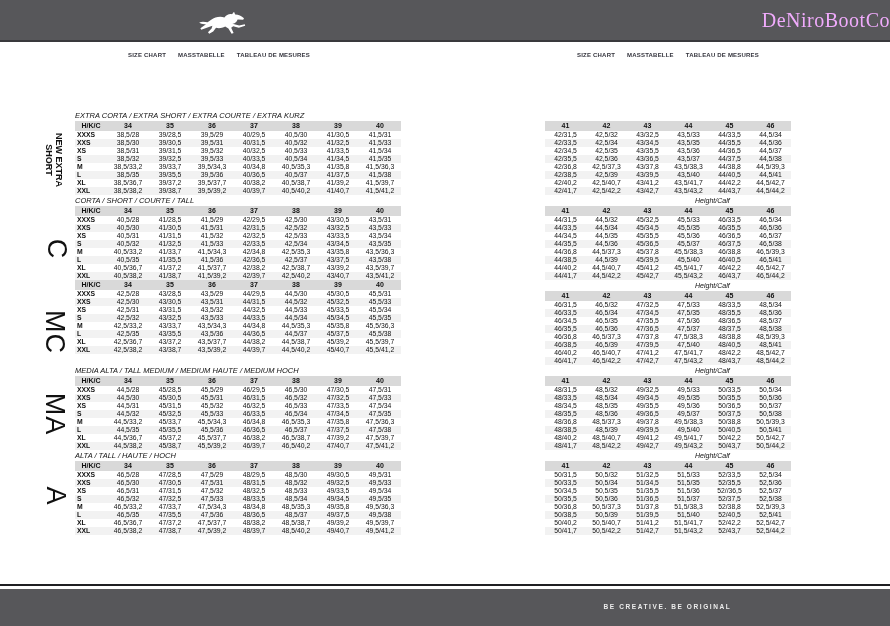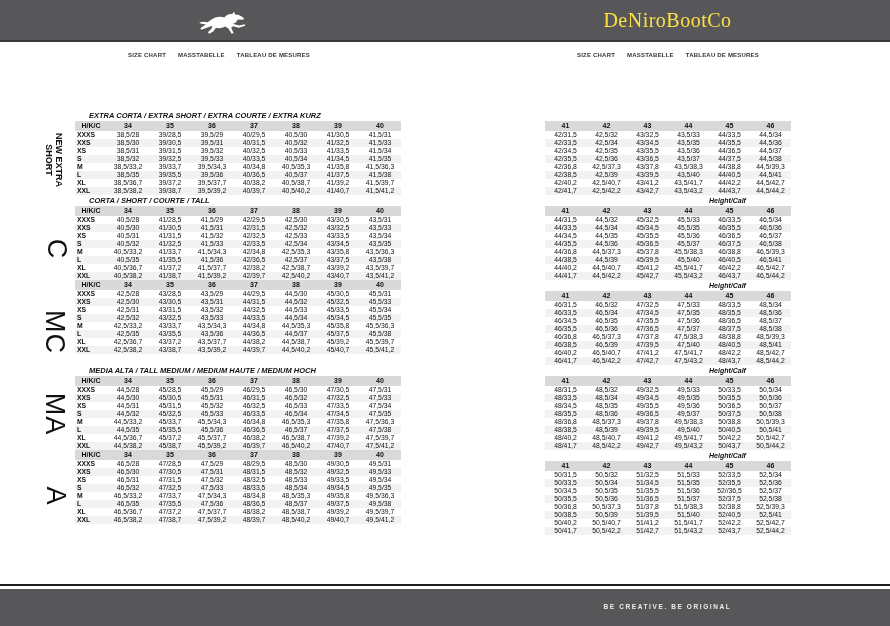--- a/index.html
+++ b/index.html
@@ -2,21 +2,21 @@
 <html><head>
 <meta charset="utf-8">
 <style>
   html,body{margin:0;padding:0;background:#fff;}
   .page{position:relative;width:890px;height:626px;background:#ffffff;overflow:hidden;
         font-family:"Liberation Sans",sans-serif;color:#111;}
   
   .topbar{position:absolute;left:0;top:0;width:890px;height:42px;background:#57575a;
           border-bottom:2px solid #39393c;box-sizing:border-box;}
   .logo{position:absolute;left:194px;top:11px;width:56px;height:24px;}
-  .brand{position:absolute;left:445px;top:9px;width:445px;text-align:center;color:#fde047;
+  .brand{position:absolute;left:445px;top:9px;width:445px;text-align:right;color:#f0abfc;
          font-family:"Liberation Serif",serif;font-size:20px;letter-spacing:0.5px;}
   .rule-bottom{position:absolute;left:0;top:584px;width:890px;height:2px;background:#1f1f22;}
   .footbar{position:absolute;left:0;top:589px;width:890px;height:37px;background:#57575a;}
   .slogan{position:absolute;left:445px;top:603px;width:445px;text-align:center;color:#ececec;
           font-size:6.5px;font-weight:bold;letter-spacing:1.6px;}
   
   .subtitle{position:absolute;top:52px;width:326px;display:flex;justify-content:center;gap:12px;
             font-size:6px;font-weight:bold;color:#33333c;letter-spacing:0.2px;white-space:nowrap;}
   .sub-l{left:56px;}
   .sub-r{left:505px;}
@@ -25,22 +25,22 @@
   .sl-0{left:26px;top:150px;width:56px;height:20px;font-size:9px;font-weight:bold;line-height:10px;}
   .sl-big{width:56px;height:30px;font-size:27px;line-height:30px;letter-spacing:1px;}
   .sl-1{left:29px;top:234px;}
   .sl-2{left:27px;top:317px;}
   .sl-3{left:27px;top:399px;}
   .sl-4{left:28px;top:481px;}
   
   .tblock{position:absolute;}
   .lb{left:75px;width:326px;}
   .rb{left:545px;width:246px;}
-  .ttl{height:11px;line-height:11px;font-size:7.5px;font-weight:bold;font-style:italic;
-       white-space:nowrap;overflow:visible;margin-left:14px;}
+  .ttl{height:11px;line-height:11px;font-size:7.5px;font-weight:normal;font-style:italic;
+       white-space:nowrap;overflow:visible;}
   .ttl-r{padding-left:150px;font-size:7px;box-sizing:border-box;}
   table{border-collapse:collapse;table-layout:fixed;}
   .t-l{width:326px;}
   .t-r{width:246px;}
   th,td{padding:0;margin:0;text-align:center;font-size:6.8px;height:8px;line-height:8px;
         white-space:nowrap;overflow:hidden;font-weight:normal;}
   thead th{background:#d9d9d9;font-weight:bold;height:10px;line-height:10px;font-size:7px;}
   .t-l thead th:first-child{width:32px;}
   tbody tr:nth-child(even){background:#f2f2f2;}
   td.rowlabel{text-align:left;font-weight:bold;padding-left:2px;width:30px;}
@@ -793,20 +793,21 @@
               <td>48,5/42,2</td>
               <td>49/42,7</td>
               <td>49,5/43,2</td>
               <td>50/43,7</td>
               <td>50,5/44,2</td>
             </tr>
           </tbody>
         </table>
       </div>
       <div class="tblock lb" style="top: 450px;">
+        <div class="ttl">ALTA / TALL / HAUTE / HOCH</div>
         <table class="t-l">
           <thead>
             <tr>
               <th>H/K/C</th>
               <th>34</th>
               <th>35</th>
               <th>36</th>
               <th>37</th>
               <th>38</th>
               <th>39</th>

